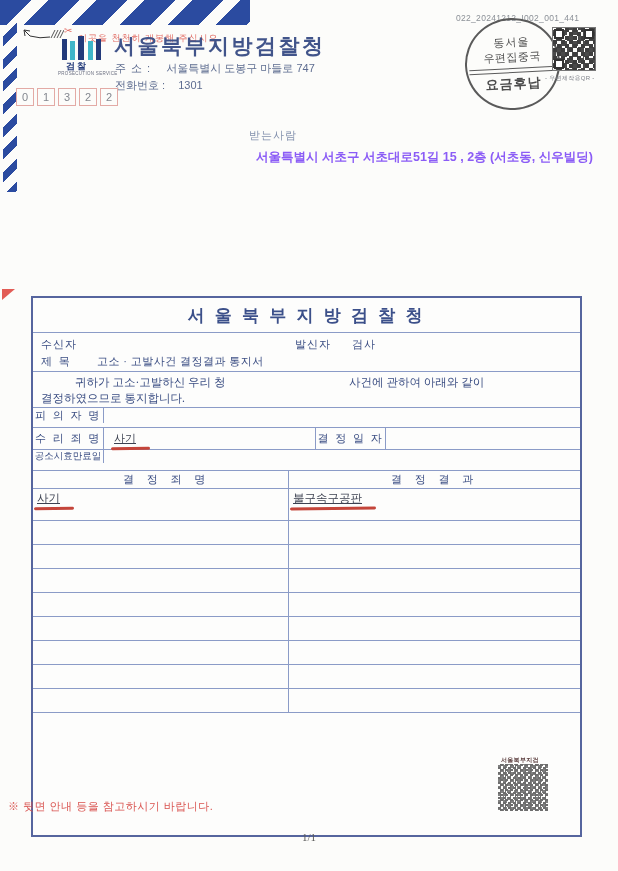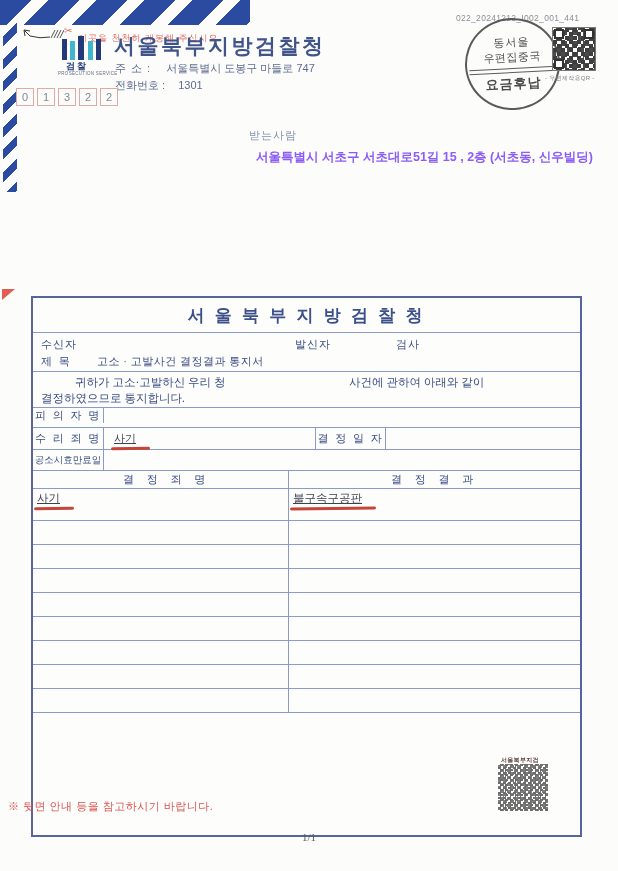--- a/index.html
+++ b/index.html
@@ -82,37 +82,37 @@
     position:absolute; left:31px; top:296px; width:551px; height:541px;
     border:2px solid #56659e; background:#fdfdfc;
     font-family:"Liberation Serif", serif; color:#3a4d82;
   }
   .tr { position:relative; width:100%; border-bottom:1px solid #8b9bc7; }
   .t-title { height:35px; display:flex; align-items:center; justify-content:center;
     font-size:17px; font-weight:bold; letter-spacing:3px; color:#3c508a; }
   .t-meta { height:39px; font-size:11px; }
   .t-meta .receiver { position:absolute; left:8px; top:4px; letter-spacing:1px; }
   .t-meta .sender-l { position:absolute; left:262px; top:4px; letter-spacing:1px; }
-  .t-meta .sender-v { position:absolute; left:319px; top:4px; letter-spacing:1px;margin-left:44px; }
+  .t-meta .sender-v { position:absolute; left:319px; top:4px; letter-spacing:1px; }
   .t-meta .subj-l { position:absolute; left:8px; top:21px; letter-spacing:2px; }
   .t-meta .subj-v { position:absolute; left:64px; top:21px; letter-spacing:.5px; }
   .t-para { height:36px; font-size:11.5px; color:#3a4d82; }
   .t-para .p1a { position:absolute; left:42px; top:3px; }
   .t-para .p1b { position:absolute; left:316px; top:3px; }
   .t-para .p2  { position:absolute; left:8px; top:19px; }
   .cellrow { display:flex; font-size:11px; }
   .lblcell { width:71px; border-right:1px solid #8b9bc7; display:flex; align-items:center; justify-content:center; letter-spacing:2px; }
   .lblcell.small { font-size:9.5px; letter-spacing:0; }
   .valcell { flex:1; display:flex; align-items:center; }
   .t-r1 { height:20px;flex-direction:column; }
   .t-r2 { height:22px; }
   .t-r2 .v-offense { width:211px; border:none; padding-left:10px; display:flex; align-items:center; color:#3c4150; }
   .t-r2 .d-label { width:71px; border-left:1px solid #8b9bc7; border-right:1px solid #8b9bc7;
      display:flex; align-items:center; justify-content:center; letter-spacing:2px; }
-  .t-r3 { height:21px; }
+  .t-r3 { height:21px;flex-direction:column; }
   .t-header { height:18px; display:flex; font-size:11px; }
   .col-l { width:256px; border-right:1px solid #8b9bc7; display:flex; align-items:center; justify-content:center; letter-spacing:5px;padding-left:12px; }
   .col-r { flex:1; display:flex; align-items:center; justify-content:center; letter-spacing:5px; }
   .t-data { height:32px; display:flex; font-size:11.5px; color:#3c4150; }
   .t-data .col-l { justify-content:flex-start; align-items:flex-start; padding:2px 0 0 4px; letter-spacing:0; }
   .t-data .col-r { justify-content:flex-start; align-items:flex-start; padding:2px 0 0 4px; letter-spacing:0; }
   .t-empty { height:24px; display:flex; }
   .t-empty .col-l { border-right:1px solid #8b9bc7; }
   .t-footer { height:22px; border-bottom:none; font-size:11px; }
   .t-footer .f1 { position:absolute; left:24px; top:4px; letter-spacing:1px; }

